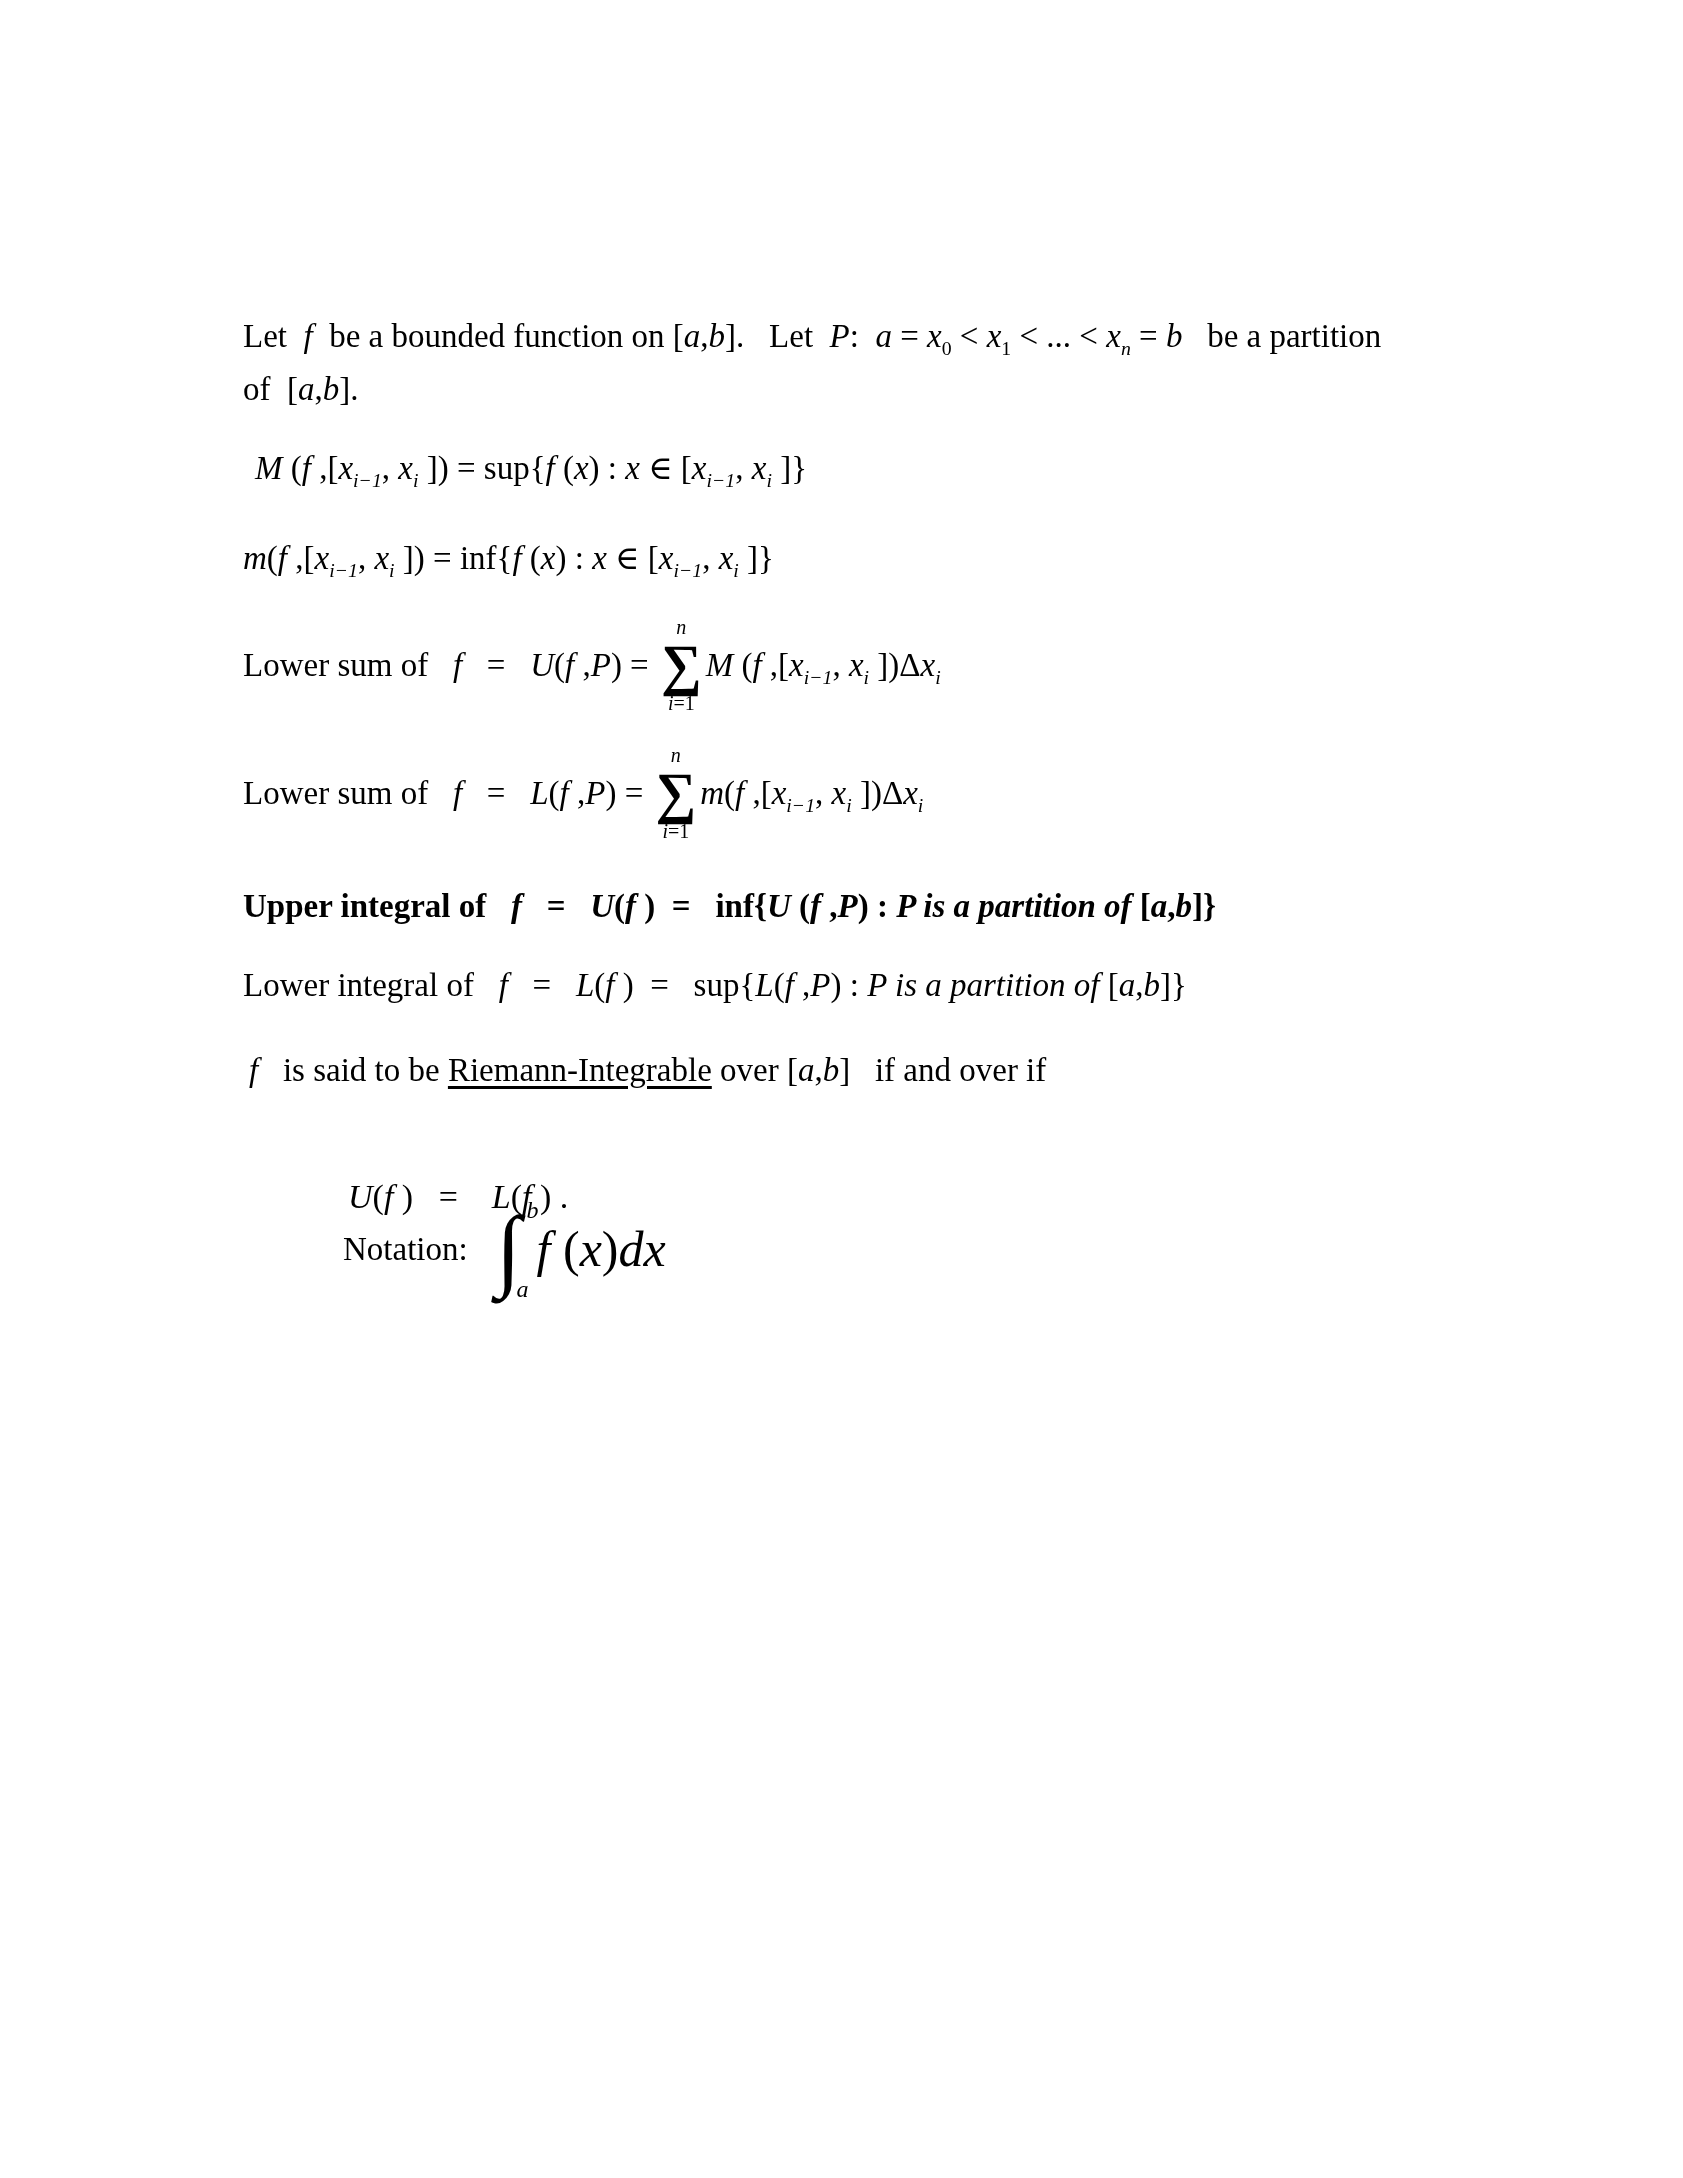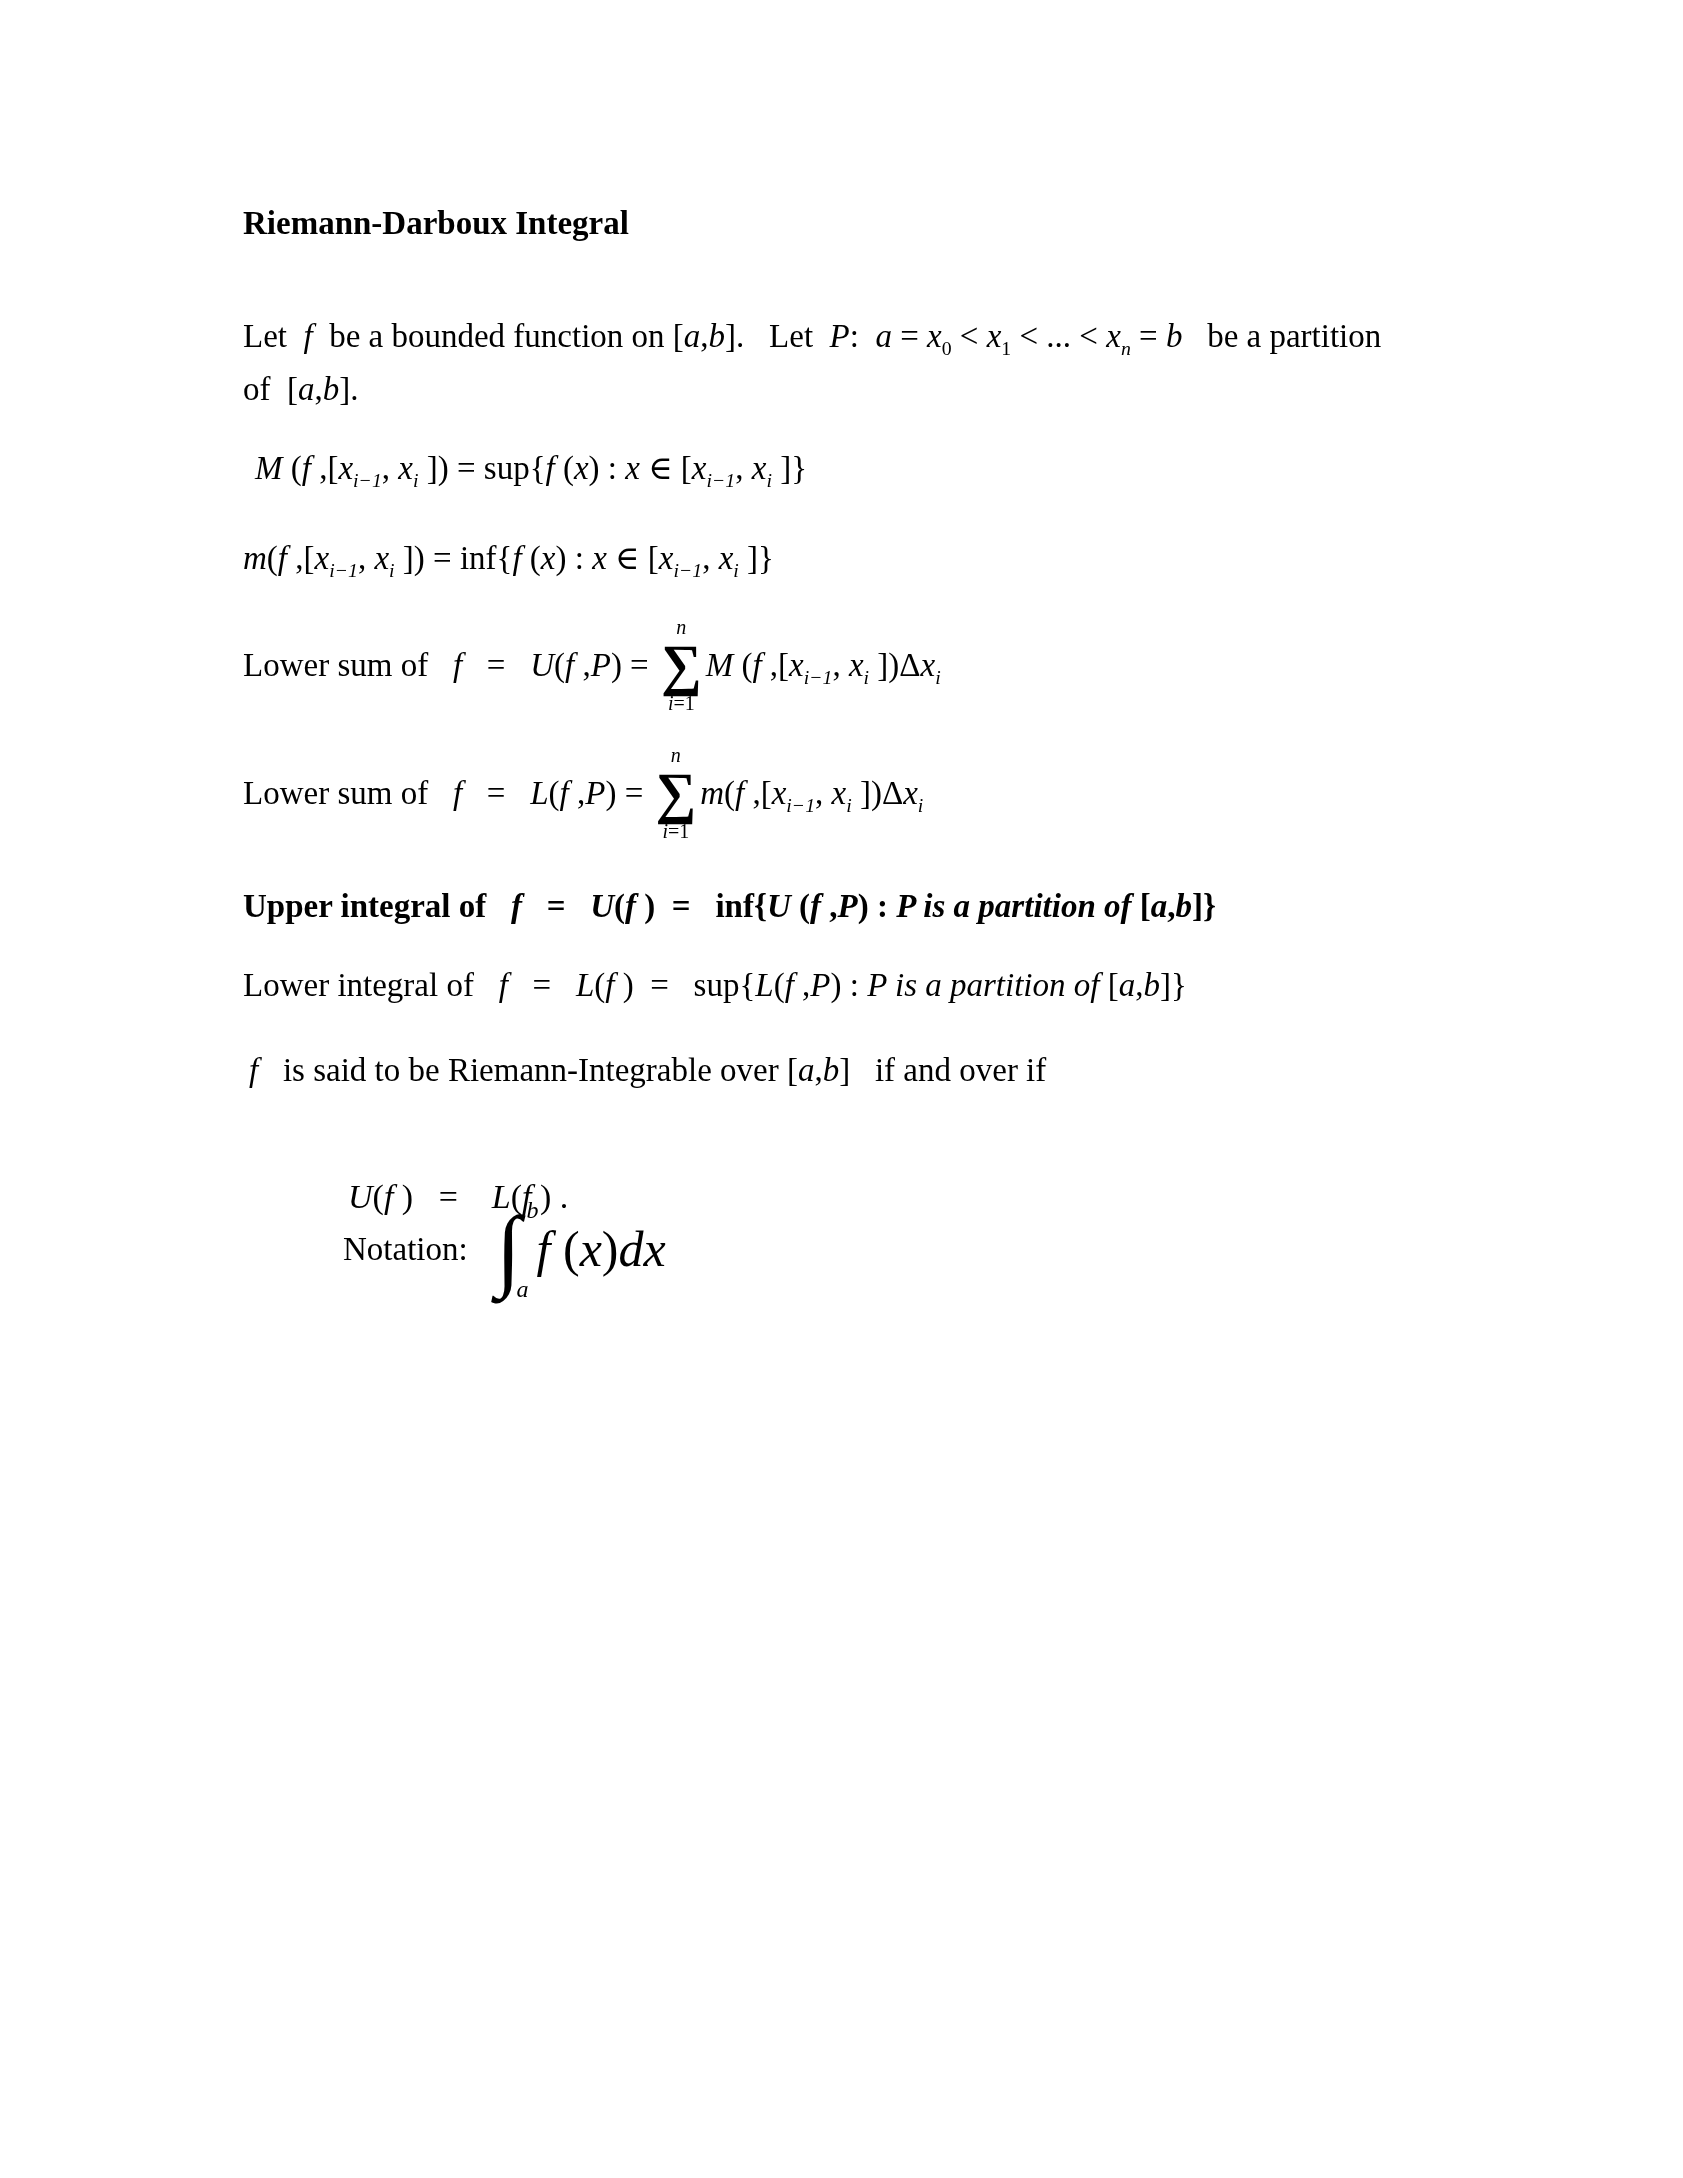--- a/index.html
+++ b/index.html
@@ -5,21 +5,21 @@
   * { margin:0; padding:0; box-sizing:border-box; }
   html,body { background:#ffffff; }
   .page {
     position:relative; width:1683px; height:2178px; background:#ffffff;
     font-family:"Liberation Serif","DejaVu Serif",serif; color:#000000;
     overflow:hidden;
   }
   .line { position:absolute; font-size:33px; white-space:pre; line-height:1.3; }
   .title { font-weight:bold; font-size:33px; }
   .m-it { font-style:italic; }
-  .m-ul { text-underline-offset:5px; }
+  .m-ul { text-decoration:underline; text-underline-offset:5px; }
   sub.m-sub { font-size:0.6em; line-height:0; }
   sub.m-sub.m-it { font-style:italic; }
   .chunk { white-space:pre; }
   
   .oprow { display:flex; align-items:center; }
   .bigop { display:inline-flex; flex-direction:column; align-items:center; margin:0 4px; }
   .bigop-upper, .bigop-lower { font-size:20px; line-height:1.1; white-space:pre; }
   .bigop-sym { font-size:57px; line-height:0.95; font-weight:bold; }
   
   .int-group { display:inline-flex; align-items:center; margin-left:28px; }
@@ -42,21 +42,20 @@
   .b-lint    { left:243px; top:964px; }
   .b-riem    { left:249px; top:1049px; }
   .b-eq      { left:348px; top:1129px; }
   .b-note    { left:343px; top:1198px; }
 </style>
 </head>
 <body>
 
 <div class="page">
 
-  <h1 class="line title b-title">Riemann-Darboux Integral</h1>
 
   <p class="line b-intro1"><span>Let  </span><span class="m-it">f</span><span>  be a bounded function on </span><span>[</span><span class="m-it">a</span><span>,</span><span class="m-it">b</span><span>]</span><span>.   Let  </span><span class="m-it">P</span><span>:  </span><span class="m-it">a</span><span> = </span><span class="m-it">x</span><sub class="m-sub">0</sub><span> &lt; </span><span class="m-it">x</span><sub class="m-sub">1</sub><span> &lt; ... &lt; </span><span class="m-it">x</span><sub class="m-sub m-it">n</sub><span> = </span><span class="m-it">b</span><span>   be a partition</span></p>
   <p class="line b-intro2"><span>of  [</span><span class="m-it">a</span><span>,</span><span class="m-it">b</span><span>].</span></p>
 
   <p class="line b-supdef"><span class="m-it">M</span><span> (</span><span class="m-it">f</span><span> ,[</span><span class="m-it">x</span><sub class="m-sub m-it">i−1</sub><span>, </span><span class="m-it">x</span><sub class="m-sub m-it">i</sub><span> ]) = sup{</span><span class="m-it">f</span><span> (</span><span class="m-it">x</span><span>) : </span><span class="m-it">x</span><span> ∈ [</span><span class="m-it">x</span><sub class="m-sub m-it">i−1</sub><span>, </span><span class="m-it">x</span><sub class="m-sub m-it">i</sub><span> ]}</span></p>
   <p class="line b-infdef"><span class="m-it">m</span><span>(</span><span class="m-it">f</span><span> ,[</span><span class="m-it">x</span><sub class="m-sub m-it">i−1</sub><span>, </span><span class="m-it">x</span><sub class="m-sub m-it">i</sub><span> ]) = inf{</span><span class="m-it">f</span><span> (</span><span class="m-it">x</span><span>) : </span><span class="m-it">x</span><span> ∈ [</span><span class="m-it">x</span><sub class="m-sub m-it">i−1</sub><span>, </span><span class="m-it">x</span><sub class="m-sub m-it">i</sub><span> ]}</span></p>
 
   <div class="line oprow b-usum">
     <span class="chunk"><span>Lower sum of   </span><span class="m-it">f</span><span>   =   </span><span class="m-it">U</span><span>(</span><span class="m-it">f</span><span> ,</span><span class="m-it">P</span><span>) = </span></span>
     <span class="bigop">

